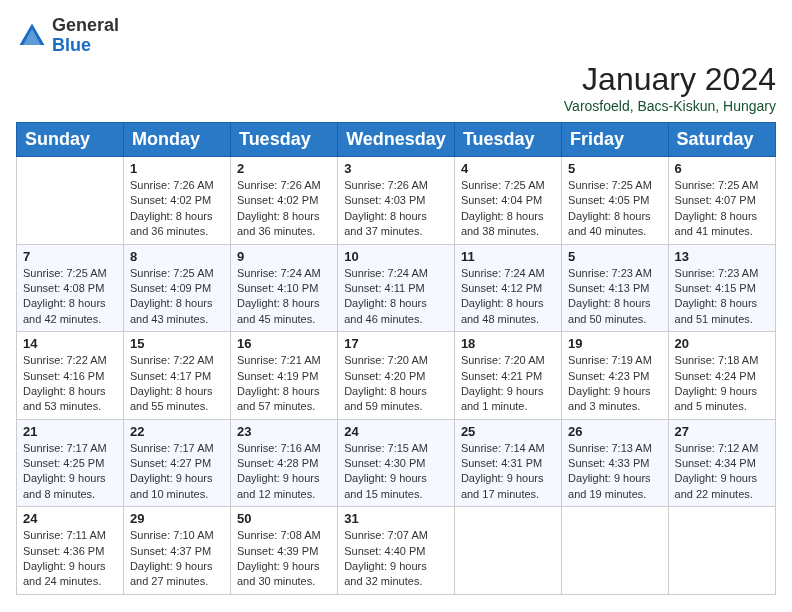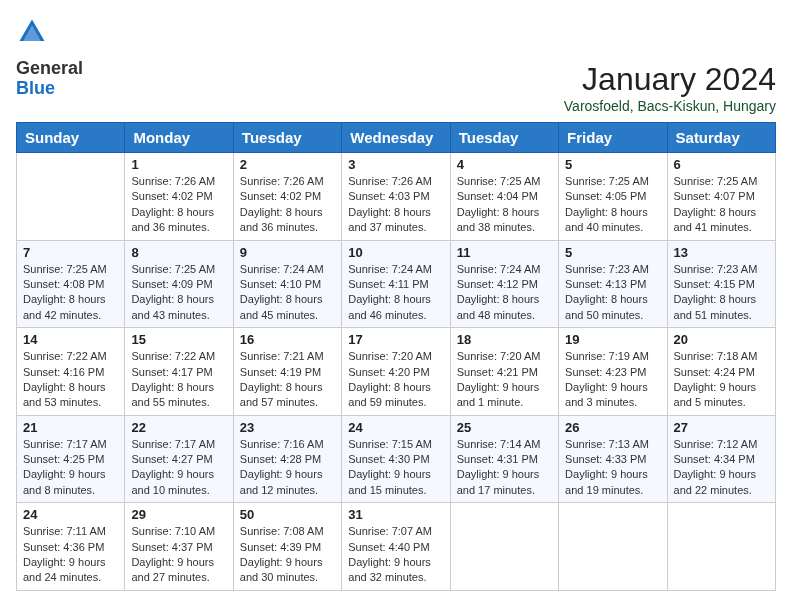--- a/index.html
+++ b/index.html
@@ -11,22 +11,22 @@
       padding: 16px;
     }
     .header-row {
       display: flex;
       justify-content: space-between;
       align-items: flex-start;
       margin-bottom: 8px;
     }
     .logo {
       display: flex;
-      gap: 11px;
-      flex-direction: column;
+      align-items: center;
+      gap: 4px;
     }
     .logo-text {
       font-size: 18px;
       font-weight: bold;
       line-height: 1.1;
     }
     .logo-general { color: #333; }
     .logo-blue { color: #1a6fc4; }
     .logo-icon {
       width: 32px;
@@ -48,21 +48,21 @@
     table {
       width: 100%;
       border-collapse: collapse;
       font-size: 11px;
     }
     thead tr th {
       background: #2979c7;
       color: #fff;
       text-align: left;
       padding: 6px 8px;
-      font-size: 15px;
+      font-size: 18px;
       font-weight: bold;
       border: 1px solid #1a5fa8;
       margin-top: 36px;
     }
     tbody tr td {
       border: 1px solid #ccc;
       vertical-align: top;
       padding: 4px 6px;
       width: 108px;
       min-height: 80px;

